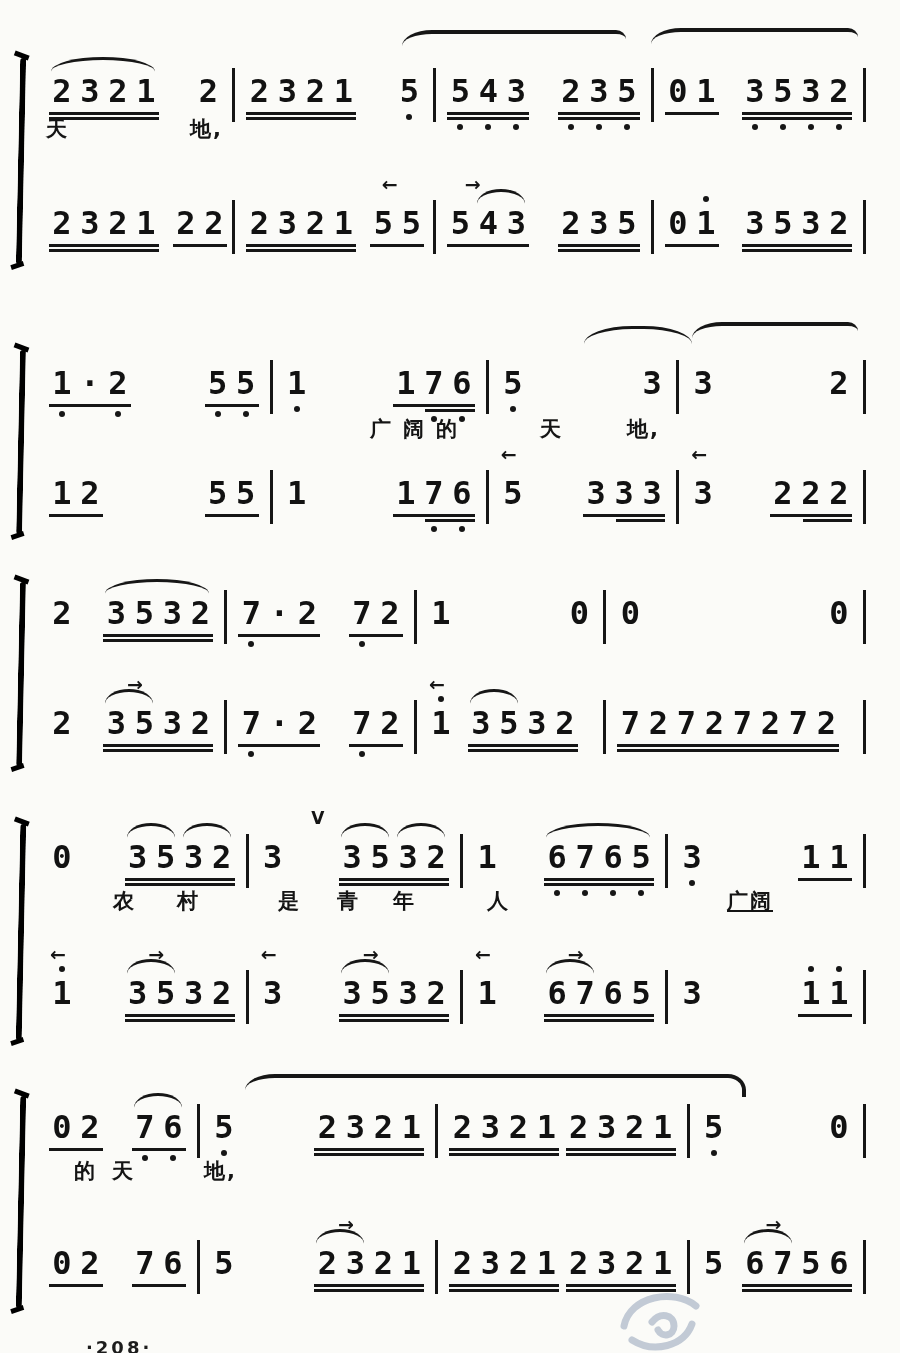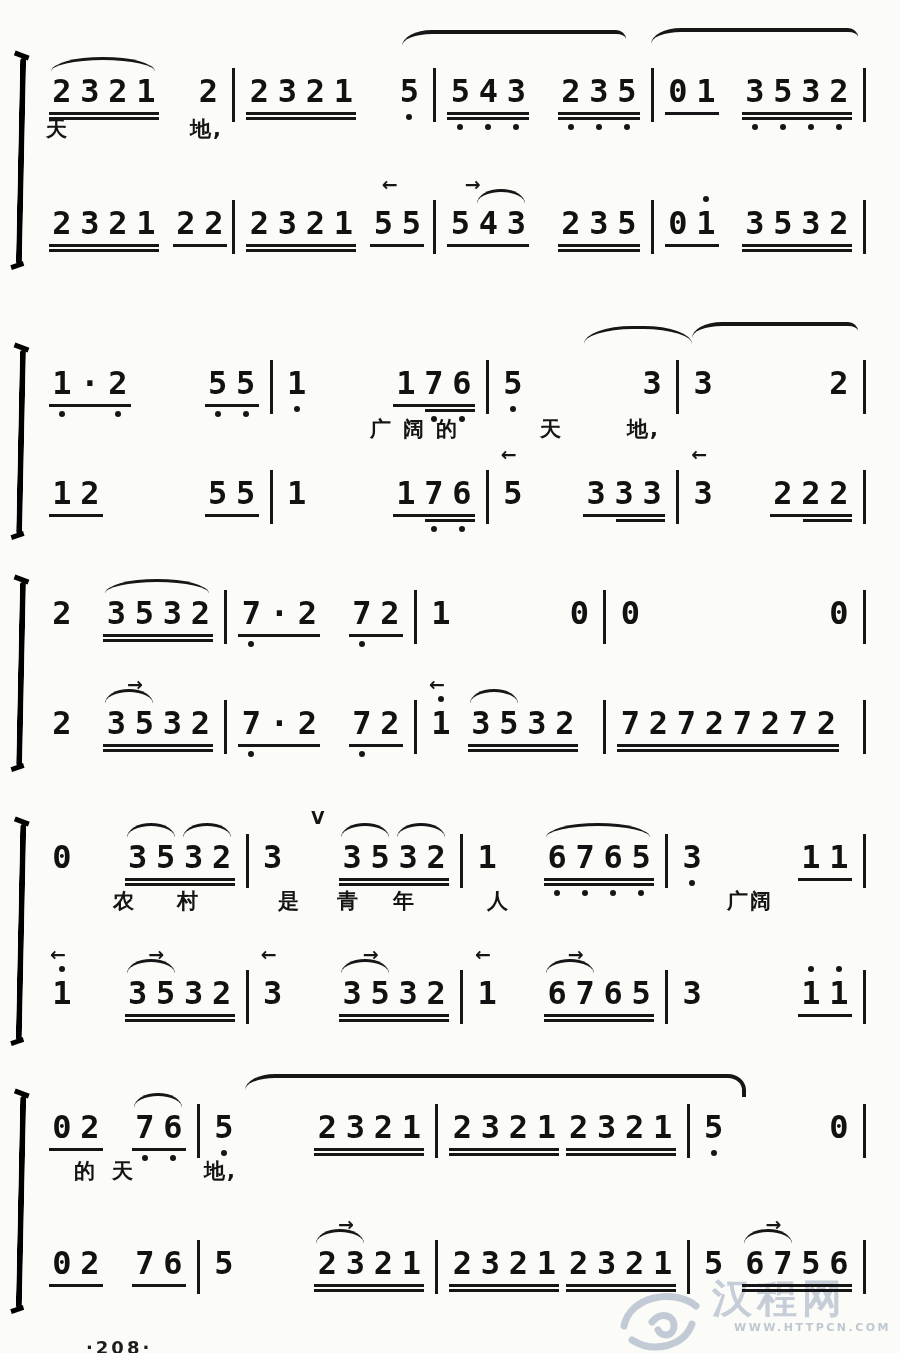--- a/index.html
+++ b/index.html
@@ -54,24 +54,20 @@
   <span class="pagenum">·208·</span>
 
   <div class="wm">
     <svg class="wm-logo" width="96" height="74" viewBox="0 0 96 74">
       <g fill="none" stroke="#bfc8d4" stroke-width="7" stroke-linecap="round">
         <path d="M12 44 C18 14, 62 6, 84 24"></path>
         <path d="M20 58 C42 72, 72 64, 80 42"></path>
         <path d="M40 40 C48 30, 62 32, 62 44 C62 54, 50 56, 46 48"></path>
       </g>
     </svg>
-    <div class="wm-col">
-      <span class="wm-name">汉程网</span>
-      <span class="wm-url">WWW.HTTPCN.COM</span>
-    </div>
   </div>
 
 <div class="brace" style="top: 58px; height: 206px;"></div>
     <div class="vrow" style="top: 74px;">
       <div class="meas" style="flex-grow: 0.95;">
         <div class="grp">
           <span class="ch">2</span>
           <span class="ch">3</span>
           <span class="ch">2</span>
           <span class="ch">1</span>
@@ -527,21 +523,21 @@
       <div class="bar"></div>
       <div class="ovl breath" style="left: 33%; top: -30px;">V</div>
     </div>
     <div class="lyr" style="top: 888px;">
       <span class="lyric" style="left: 75px;">农</span>
       <span class="lyric" style="left: 139px;">村</span>
       <span class="lyric" style="left: 240px;">是</span>
       <span class="lyric" style="left: 299px;">青</span>
       <span class="lyric" style="left: 355px;">年</span>
       <span class="lyric" style="left: 449px;">人</span>
-      <span class="lyric" style="left: 689px;">广阔</span>
+      <span class="lyric" style="left: 689px; text-decoration: underline;">广阔</span>
     </div>
     <div class="vrow" style="top: 976px;">
       <div class="meas" style="flex-grow: 1.02;">
         <div class="grp">
           <span class="ch">1</span>
           <div class="dott" style="left: 11px; top: -10px;"></div>
           <div class="arrow" style="left: 2px;">←</div>
         </div>
         <div class="grp">
           <span class="ch">3</span>

